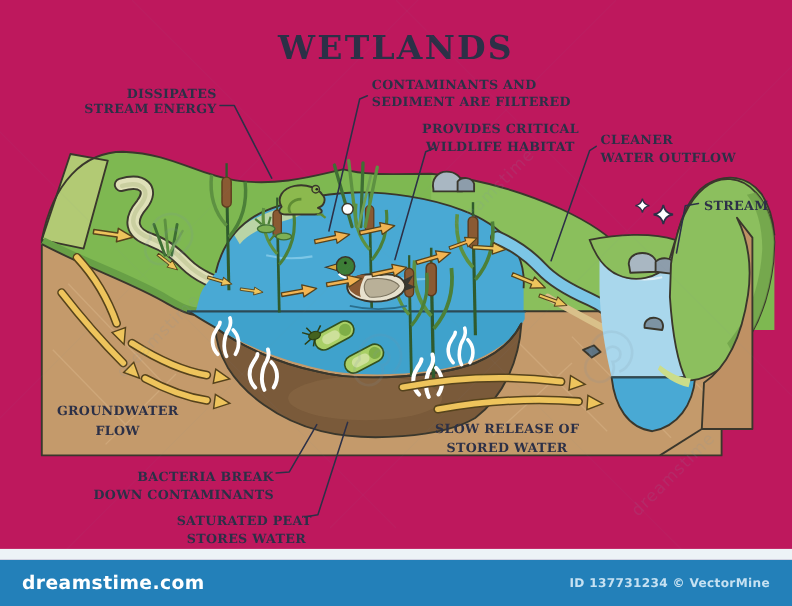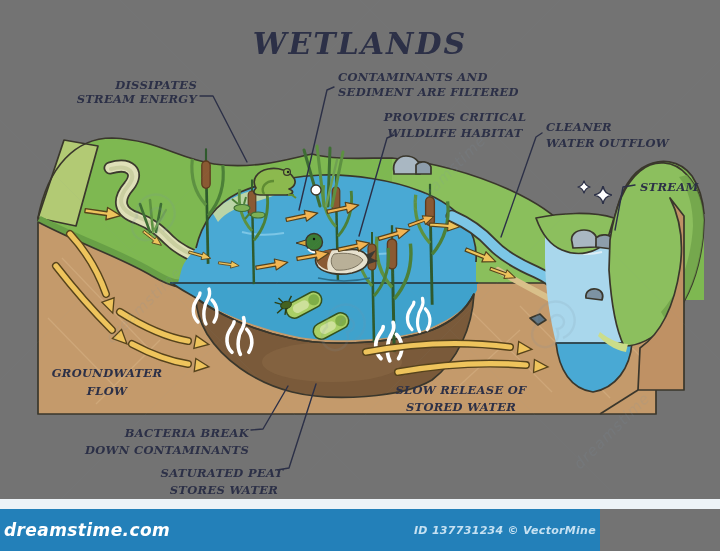--- a/index.html
+++ b/index.html
@@ -2,39 +2,39 @@
 <html style="--navy: #2c3047; --ink: #3a372c; --yellow: #eec45c; --yellow2: #f2b452; --water: #49a9d4; --waterdeep: #3fa2cc; --waterlight: #a9d7ec; --green: #7eb851; --green2: #8cbf5e; --greenlight: #b2ca74; --soil: #c49a6b; --soilside: #bf9164; --peat: #7a5a3a; --footerblue: #2380b9;"><head>
 <meta charset="utf-8">
 <style>
   :root{
     --navy:#2c3047; --ink:#3a372c; --yellow:#eec45c; --yellow2:#f2b452;
     --water:#49a9d4; --waterdeep:#3fa2cc; --waterlight:#a9d7ec;
     --green:#7eb851; --green2:#8cbf5e; --greenlight:#b2ca74;
     --soil:#c49a6b; --soilside:#bf9164; --peat:#7a5a3a; --footerblue:#2380b9;
   }
   html,body{margin:0;padding:0;}
-  .stage{position:relative;width:720px;height:551px;background:#737373;overflow:hidden;
-         font-family:"DejaVu Serif", serif;font-style:italic;}
+  .stage{position:relative;width:720px;height:551px;background:#be185d;overflow:hidden;
+         font-family:"DejaVu Serif", serif;}
   svg{position:absolute;left:0;top:0;display:block;}
   .title-t{font-family:"DejaVu Serif",serif;font-weight:bold;font-size:30px;
            letter-spacing:2px;fill:var(--navy);}
   .lbl{font-family:"DejaVu Serif",serif;font-weight:bold;font-size:11.5px;
        letter-spacing:.3px;fill:var(--navy);}
   .ptr{fill:none;stroke:var(--navy);stroke-width:1.4;stroke-linejoin:round;stroke-linecap:round;}
   .out{stroke:var(--ink);stroke-width:1.7;stroke-linejoin:round;}
   .arrp{fill:var(--yellow);stroke:#56431c;stroke-width:1.4;stroke-linejoin:round;}
   .arrw{fill:var(--yellow2);stroke:#56431c;stroke-width:1.4;stroke-linejoin:round;}
   .curveA-d{fill:none;stroke:#56431c;stroke-width:8;stroke-linecap:round;}
   .curveA-y{fill:none;stroke:var(--yellow);stroke-width:5.2;stroke-linecap:round;}
   .wmk{opacity:.14;}
   .wmk-line{stroke:#7d93a6;stroke-width:1;opacity:.35;}
   .wmk-text{font-family:"DejaVu Sans",sans-serif;font-size:15px;fill:#7d93a6;letter-spacing:1px;}
-  .footer{position:absolute;left:0;bottom:0;width:600px;height:42px;background:var(--footerblue);
+  .footer{position:absolute;left:0;bottom:0;width:720px;height:42px;background:var(--footerblue);
           display:flex;align-items:center;justify-content:space-between;box-sizing:border-box;
-          padding:0 4px;font-family:"DejaVu Sans",sans-serif;text-align:right;}
+          padding:0 20px;font-family:"DejaVu Sans",sans-serif;text-align:right;}
   .footer-left{color:#ffffff;font-size:17px;font-weight:bold;letter-spacing:.4px;}
   .footer-right{color:#c6e1f2;font-size:11px;font-weight:bold;letter-spacing:.3px;}
   .strip{position:absolute;left:0;top:499px;width:720px;height:10px;background:#edf3f7;}
 </style>
 </head>
 <body>
 
 <div class="stage">
 
 <svg width="720" height="509" viewBox="0 0 720 509" xmlns="http://www.w3.org/2000/svg">

